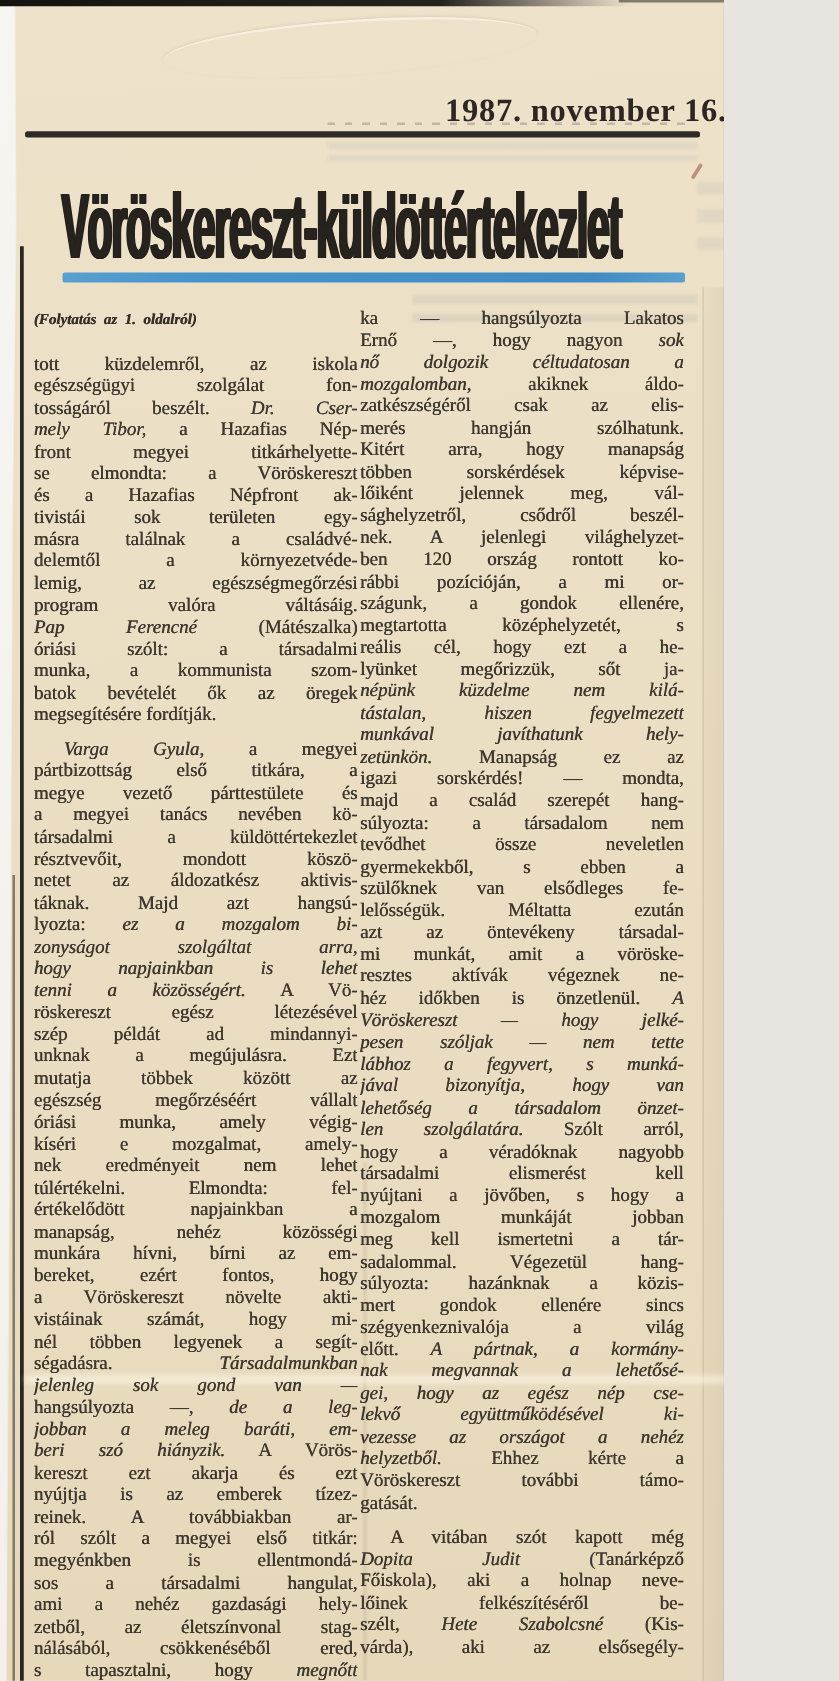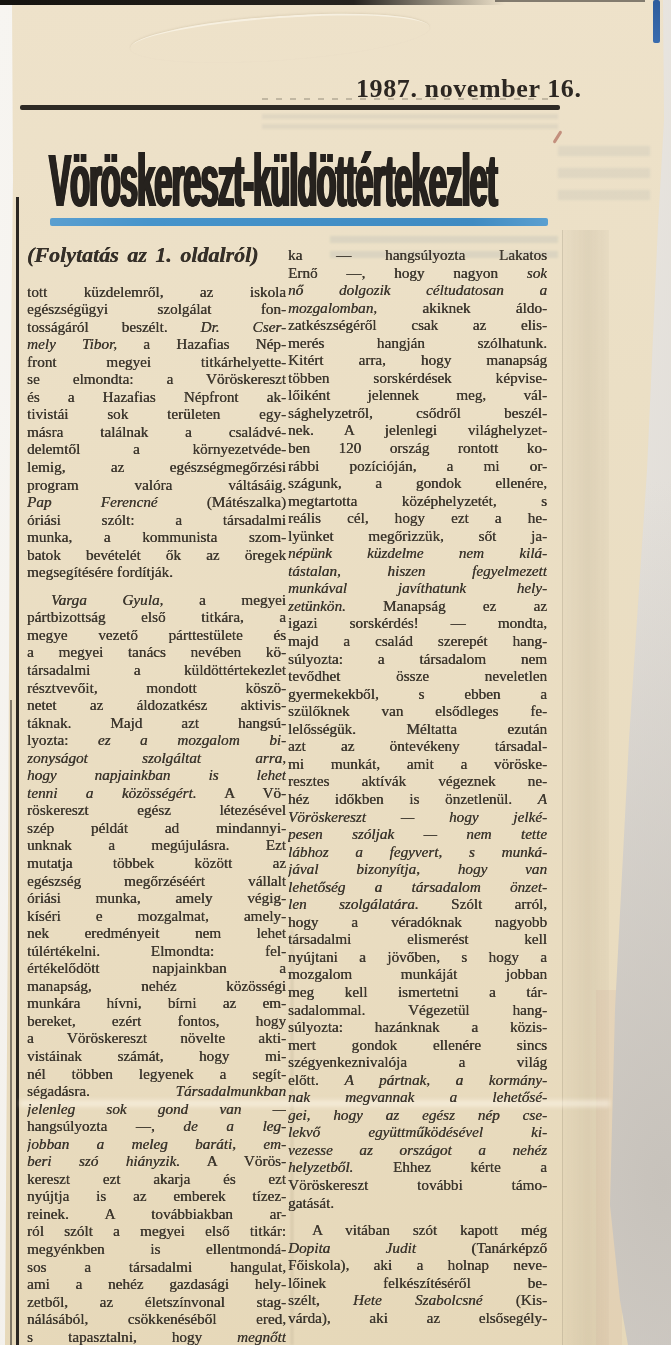--- a/index.html
+++ b/index.html
@@ -1,16 +1,16 @@
 <!DOCTYPE html>
 <html style="--paper: #ebdfc5; --ink: #3e382f; --headline_ink: #26221e; --underline_blue: #4694cb; --rule_black: #2e2a25; --scan_bg: #eae7e2; --pen_blue: #2d5c9d; --red_mark: #bb8070;"><head>
 <meta charset="utf-8">
 <style>
   html,body{margin:0;padding:0;background:#e8e5e0;}
-  .stage{position:relative;width:671px;height:1345px;overflow:hidden;
+  .stage{position:relative;width:579px;height:1345px;overflow:hidden;
     background:
       radial-gradient(ellipse at 99% 88%, #c7c2bb 0%, rgba(199,194,187,0) 42%),
       linear-gradient(100deg,#f7f5f1 0%,#f0ede8 55%,#dbd7d1 100%);
     font-family:"Liberation Serif", serif;}
   .paper{position:absolute;inset:0;
     background:linear-gradient(178deg,#eee2ca 0%,#ebdfc5 30%,#e9dcc0 70%,#e6d8b9 100%);
     clip-path:polygon(12px 0px,663px 0px,664px 120px,658px 225px,647px 470px,629px 740px,615px 1010px,610px 1205px,620px 1300px,628px 1345px,5px 1345px,8px 900px,10px 430px,13px 180px);
     filter:drop-shadow(3px 3px 4px rgba(100,92,78,.45));}
   
   .top-edge{position:absolute;left:0;top:0;width:505px;height:5px;
@@ -53,21 +53,21 @@
   .s2{left:558px;top:146px;width:92px;height:62px;
     background:repeating-linear-gradient(180deg,rgba(130,150,160,.12) 0 10px,rgba(0,0,0,0) 10px 22px);}
   .s3{left:262px;top:114px;width:296px;height:16px;
     background:repeating-linear-gradient(180deg,rgba(120,130,140,.10) 0 5px,rgba(0,0,0,0) 5px 10px);}
   
   .col{position:absolute;top:246px;width:259px;color:var(--ink);font-size:15.2px;
     text-shadow:.3px 0 0 currentColor;}
   .col-left{left:27px;}
   .col-right{left:288px;}
   .subtitle{height:18px;line-height:18px;margin-bottom:18.5px;font-weight:700;font-style:italic;
-    font-size:22px;word-spacing:3px;color:#352f28;white-space:nowrap;}
+    font-size:12px;word-spacing:3px;color:#352f28;white-space:nowrap;}
   .para{margin:0;}
   .para + .para{margin-top:10px;}
   .para.indent .line:first-child{text-indent:24px;font-family:Liberation Serif, serif;}
   .line{height:17.55px;line-height:17.55px;overflow:hidden;
     text-align:justify;text-align-last:justify;text-justify:inter-word;}
   .line.flush{text-align-last:left;}
   .it{font-style:italic;}
 </style>
 </head>
 <body>

